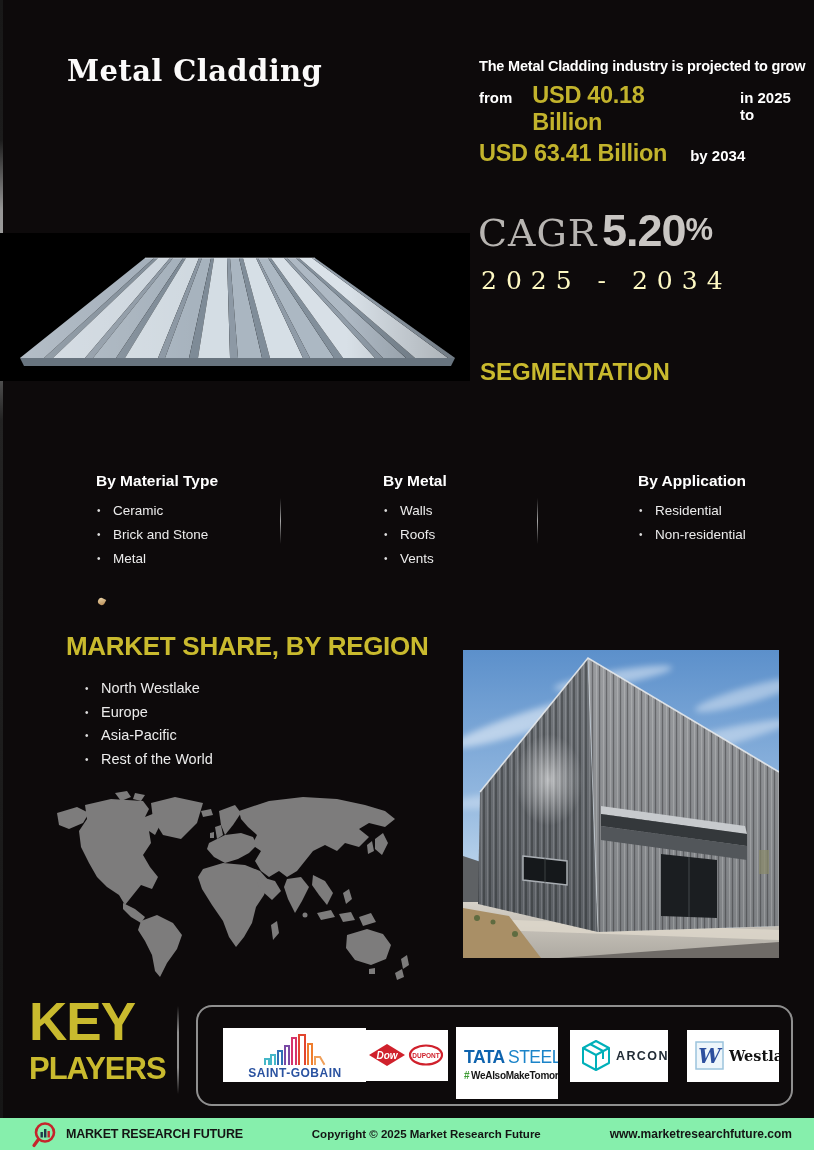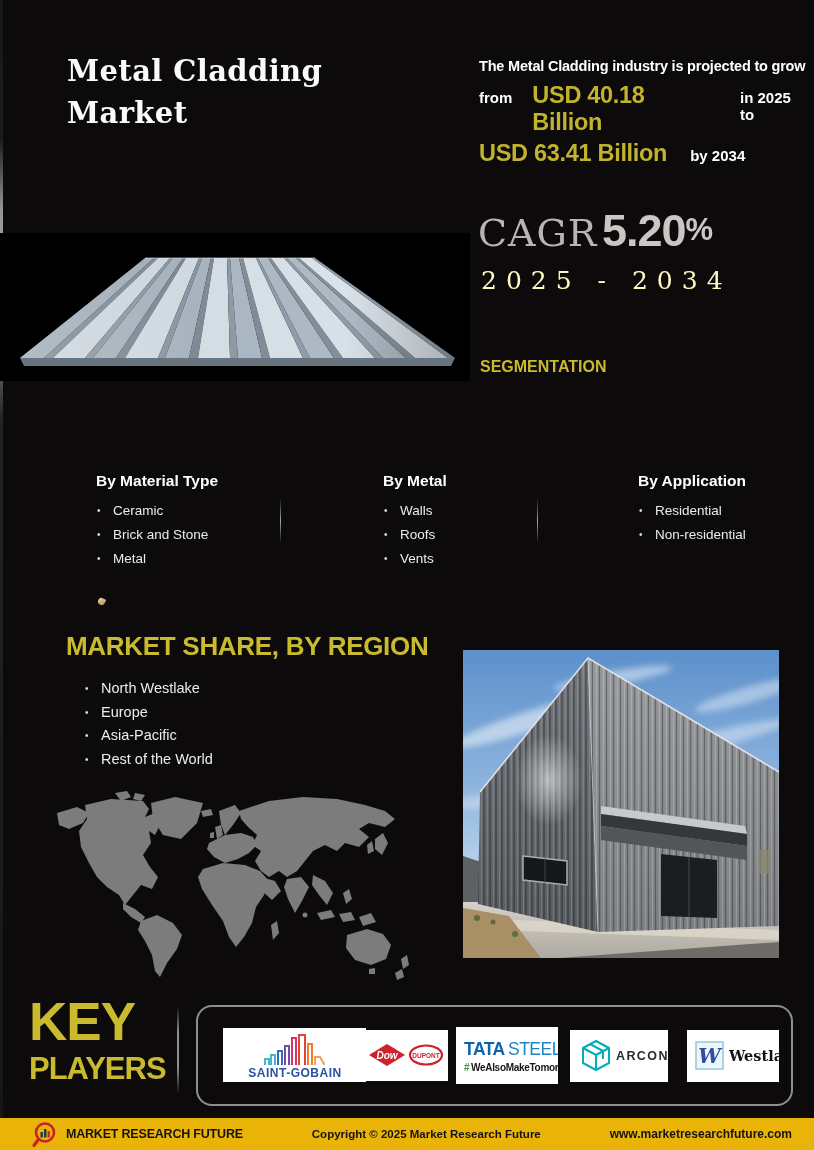--- a/index.html
+++ b/index.html
@@ -26,21 +26,21 @@
   
   .cagr{left:478px;top:205px;white-space:nowrap;}
   .cagr-word{font-family:"DejaVu Serif",serif;font-size:38px;color:#b7b4b1;letter-spacing:1px;}
   .cagr-val{font-weight:700;font-size:45px;color:#c9c6c3;letter-spacing:-1px;}
   .cagr-unit{font-weight:700;font-size:31px;color:#c9c6c3;vertical-align:6px;}
   .period{left:481px;top:266px;font-family:"DejaVu Serif",serif;font-size:25px;
           letter-spacing:9px;color:#fef9c3;}
 
   
   .gold-head{color:#c9ba2e;font-weight:700;}
-  .seg-head{left:480px;top:358px;font-size:16px;letter-spacing:0;}
+  .seg-head{left:480px;top:358px;font-size:24px;letter-spacing:0;}
   .ms-head{left:66px;top:631px;font-size:26px;letter-spacing:-.3px;}
 
   
   .seg-col{top:472px;color:#fff;}
   .seg-col .col-title{font-size:15.5px;font-weight:700;margin-bottom:9px;}
   .li{position:relative;padding-left:17px;font-size:13.5px;color:#ececec;
       height:24px;line-height:24px;}
   .li::before{content:"•";position:absolute;left:1px;top:0;font-size:10px;color:#dcdcdc;}
   .vline{width:1px;height:46px;background:linear-gradient(rgba(0,0,0,0),#a6a6a6 50%,rgba(0,0,0,0));}
 
@@ -55,41 +55,40 @@
   
   .kp{left:29px;top:994px;color:#c9ba2e;font-weight:700;letter-spacing:-1px;}
   .kp-l1{font-size:53px;line-height:56px;}
   .kp-l2{font-size:31px;line-height:38px;}
   .kp-divider{left:177px;top:1006px;width:2px;height:88px;
         background:linear-gradient(rgba(0,0,0,0),#8f8f8f 30%,#8f8f8f 70%,rgba(0,0,0,0));}
   .panel{left:196px;top:1005px;width:593px;height:97px;border:2px solid #8f8f8f;border-radius:16px;}
   .card{position:absolute;background:#fff;display:flex;align-items:center;justify-content:center;}
   .card-sg{left:223px;top:1028px;width:143px;height:54px;}
   .card-dow{left:359px;top:1030px;width:89px;height:51px;}
-  .card-tata{left:456px;top:1027px;width:102px;height:57px;}
+  .card-tata{left:456px;top:1027px;width:102px;height:72px;}
   .card-arc{left:570px;top:1030px;width:98px;height:52px;}
   .card-wl{left:687px;top:1030px;width:92px;height:52px;}
 
   
-  .footer{left:0;top:1118px;width:814px;height:32px;background:#eab308;
+  .footer{left:0;top:1118px;width:814px;height:32px;background:#86efac;
           display:flex;align-items:center;color:#141414;font-weight:700;}
   .f-logo{margin-left:31px;}
   .f-brand{margin-left:7px;font-size:12.5px;letter-spacing:-.2px;}
   .f-copy{flex:1;text-align:center;font-size:11.5px;}
   .f-site{margin-right:22px;font-size:12px;}
 </style>
 </head>
 <body>
 
 <div class="page">
   <div class="abs edge"></div>
 
   <div class="abs title">
     <div>Metal Cladding</div>
-    <div>Market</div>
   </div>
 
   <div class="abs proj">
     <div class="proj-l1">The Metal Cladding industry is projected to grow</div>
     <div class="proj-l2">
       <span>from</span>
       <span class="gold-big">USD 40.18 Billion</span>
       <span>in 2025 to</span>
     </div>
     <div class="proj-l3">

